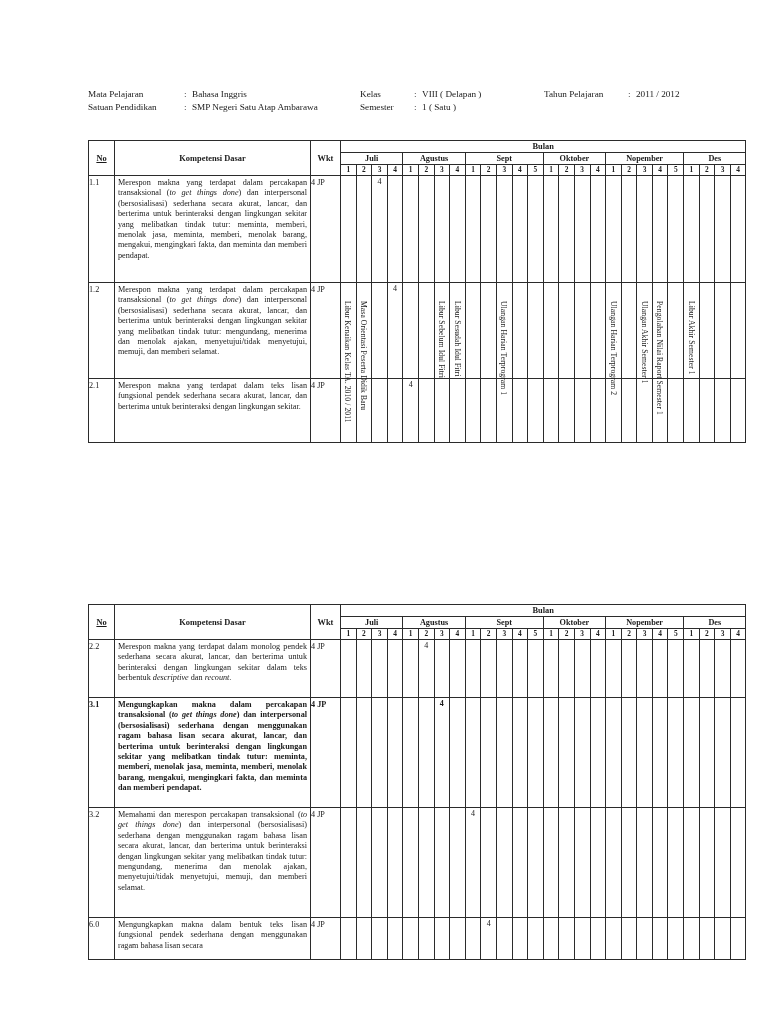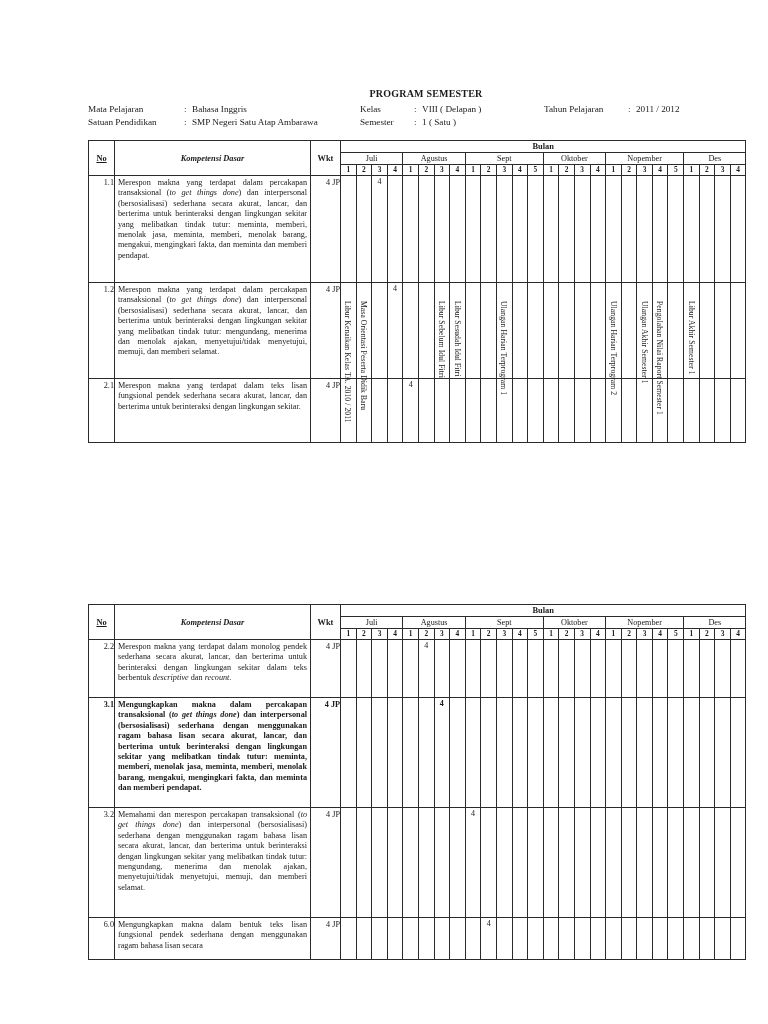--- a/index.html
+++ b/index.html
@@ -62,49 +62,49 @@
     vertical-align: top;
   }
   .semester-table th {
     text-align: center;
     font-weight: bold;
     font-size: 8.4px;
     vertical-align: middle;
     padding: 1px 0;
   }
   th.h-no { width: 26px; text-decoration: underline; }
-  th.h-kd { width: 196px; font-style: italic; }
+  th.h-kd { width: 196px; }
   th.h-wkt { width: 30px; font-family: Liberation Serif, serif; }
   th.h-bulan { font-size: 8.4px; }
-  th.h-month { font-size: 8.2px; font-weight: normal; }
+  th.h-month { font-size: 8.2px; font-weight: bold; }
   th.h-week {
     font-size: 7.4px;
     font-weight: bold;
     width: 15.6px;
     padding: 0;
     line-height: 10px;
   }
 
   td.c-no {
-    text-align: right;
+    text-align: left;
     font-size: 8.2px;
     padding-top: 2px;
     margin-left: 7px;
   }
   td.c-kd {
     text-align: justify;
     text-align-last: left;
     font-size: 8.2px;
     line-height: 10.4px;
     padding: 2px 3px 2px 3px;
     hyphens: none;
   }
   td.c-kd i { font-style: italic; margin-top: 24px; }
   td.c-wkt {
-    text-align: right;
+    text-align: left;
     font-size: 8.2px;
     padding-top: 2px;
   }
   td.c-week {
     text-align: center;
     font-size: 8px;
     padding-top: 1px;
     position: relative;
   }
 
@@ -122,21 +122,20 @@
     transform: rotate(90deg);
     letter-spacing: .1px;
   }
 </style>
 </head>
 <body>
 
 <div class="page">
 
   <div class="doc-header">
-    <div class="doc-title">PROGRAM SEMESTER</div>
     <div class="meta-grid">
       <span>Mata Pelajaran</span>
       <span>:</span>
       <span>Bahasa Inggris</span>
       <span>Kelas</span>
       <span>:</span>
       <span>VIII ( Delapan )</span>
       <span>Tahun Pelajaran</span>
       <span>:</span>
       <span>2011 / 2012</span>

